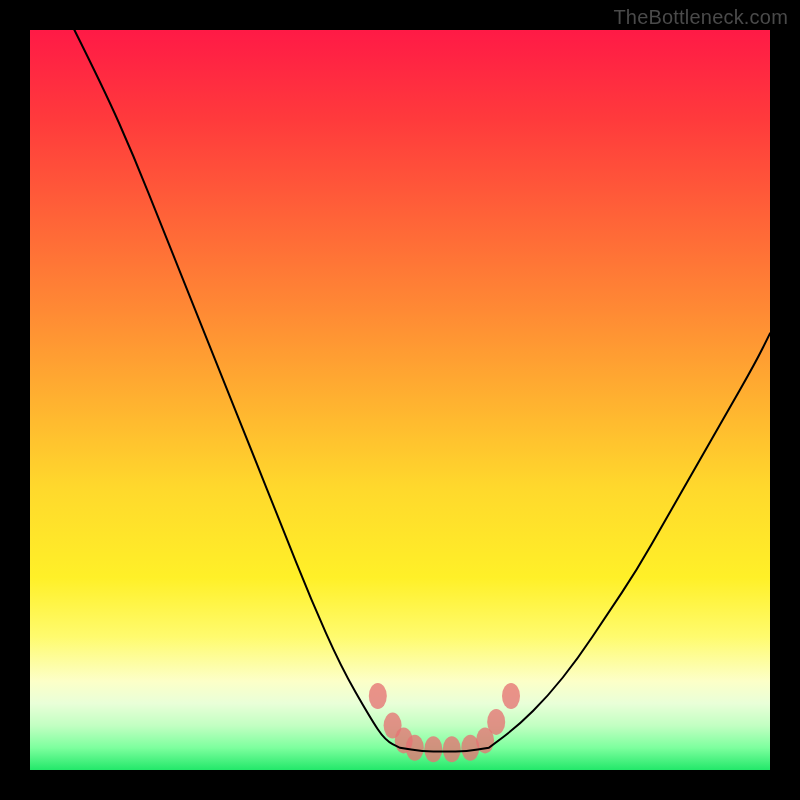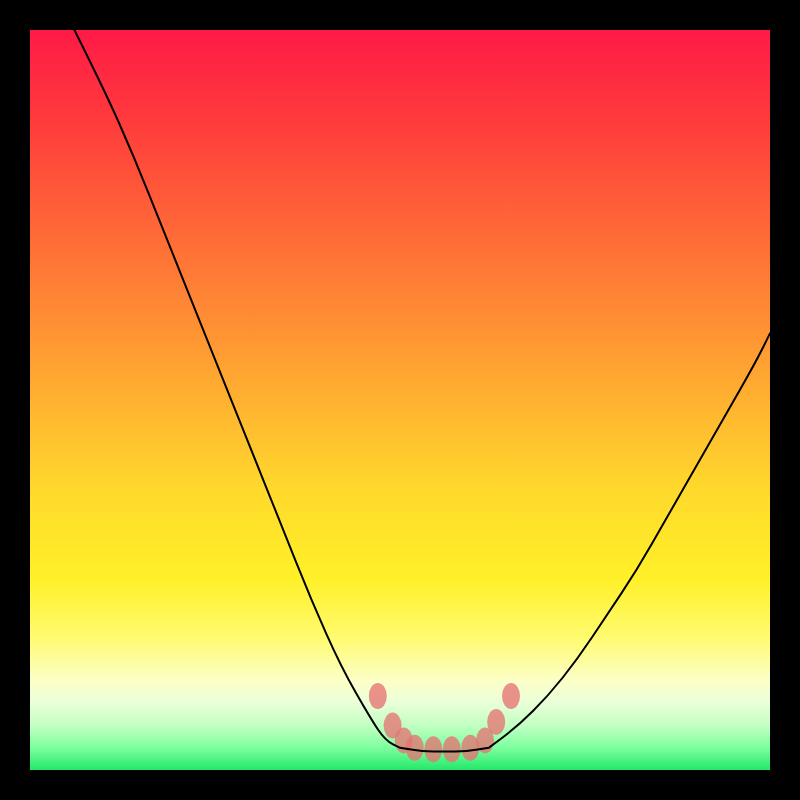--- a/index.html
+++ b/index.html
@@ -67,20 +67,21 @@
     font-weight: 500;
     color: #4a4a4a;
     letter-spacing: 0.2px;
     user-select: none;
   }
 </style>
 </head>
 <body>
 
 <div class="outer-frame">
+  <div class="watermark">TheBottleneck.com</div>
 
   <div class="plot-area">
     <svg class="plot-svg" viewBox="0 0 740 740" preserveAspectRatio="none">
       <g id="marker-layer">
           <ellipse class="blob" cx="347.8" cy="666.0" rx="9" ry="13" fill="#e57373"></ellipse>
           <ellipse class="blob" cx="362.6" cy="695.6" rx="9" ry="13" fill="#e57373"></ellipse>
           <ellipse class="blob" cx="373.7" cy="710.4" rx="9" ry="13" fill="#e57373"></ellipse>
           <ellipse class="blob" cx="384.8" cy="717.8" rx="9" ry="13" fill="#e57373"></ellipse>
           <ellipse class="blob" cx="403.3" cy="719.3" rx="9" ry="13" fill="#e57373"></ellipse>
           <ellipse class="blob" cx="421.8" cy="719.3" rx="9" ry="13" fill="#e57373"></ellipse>

